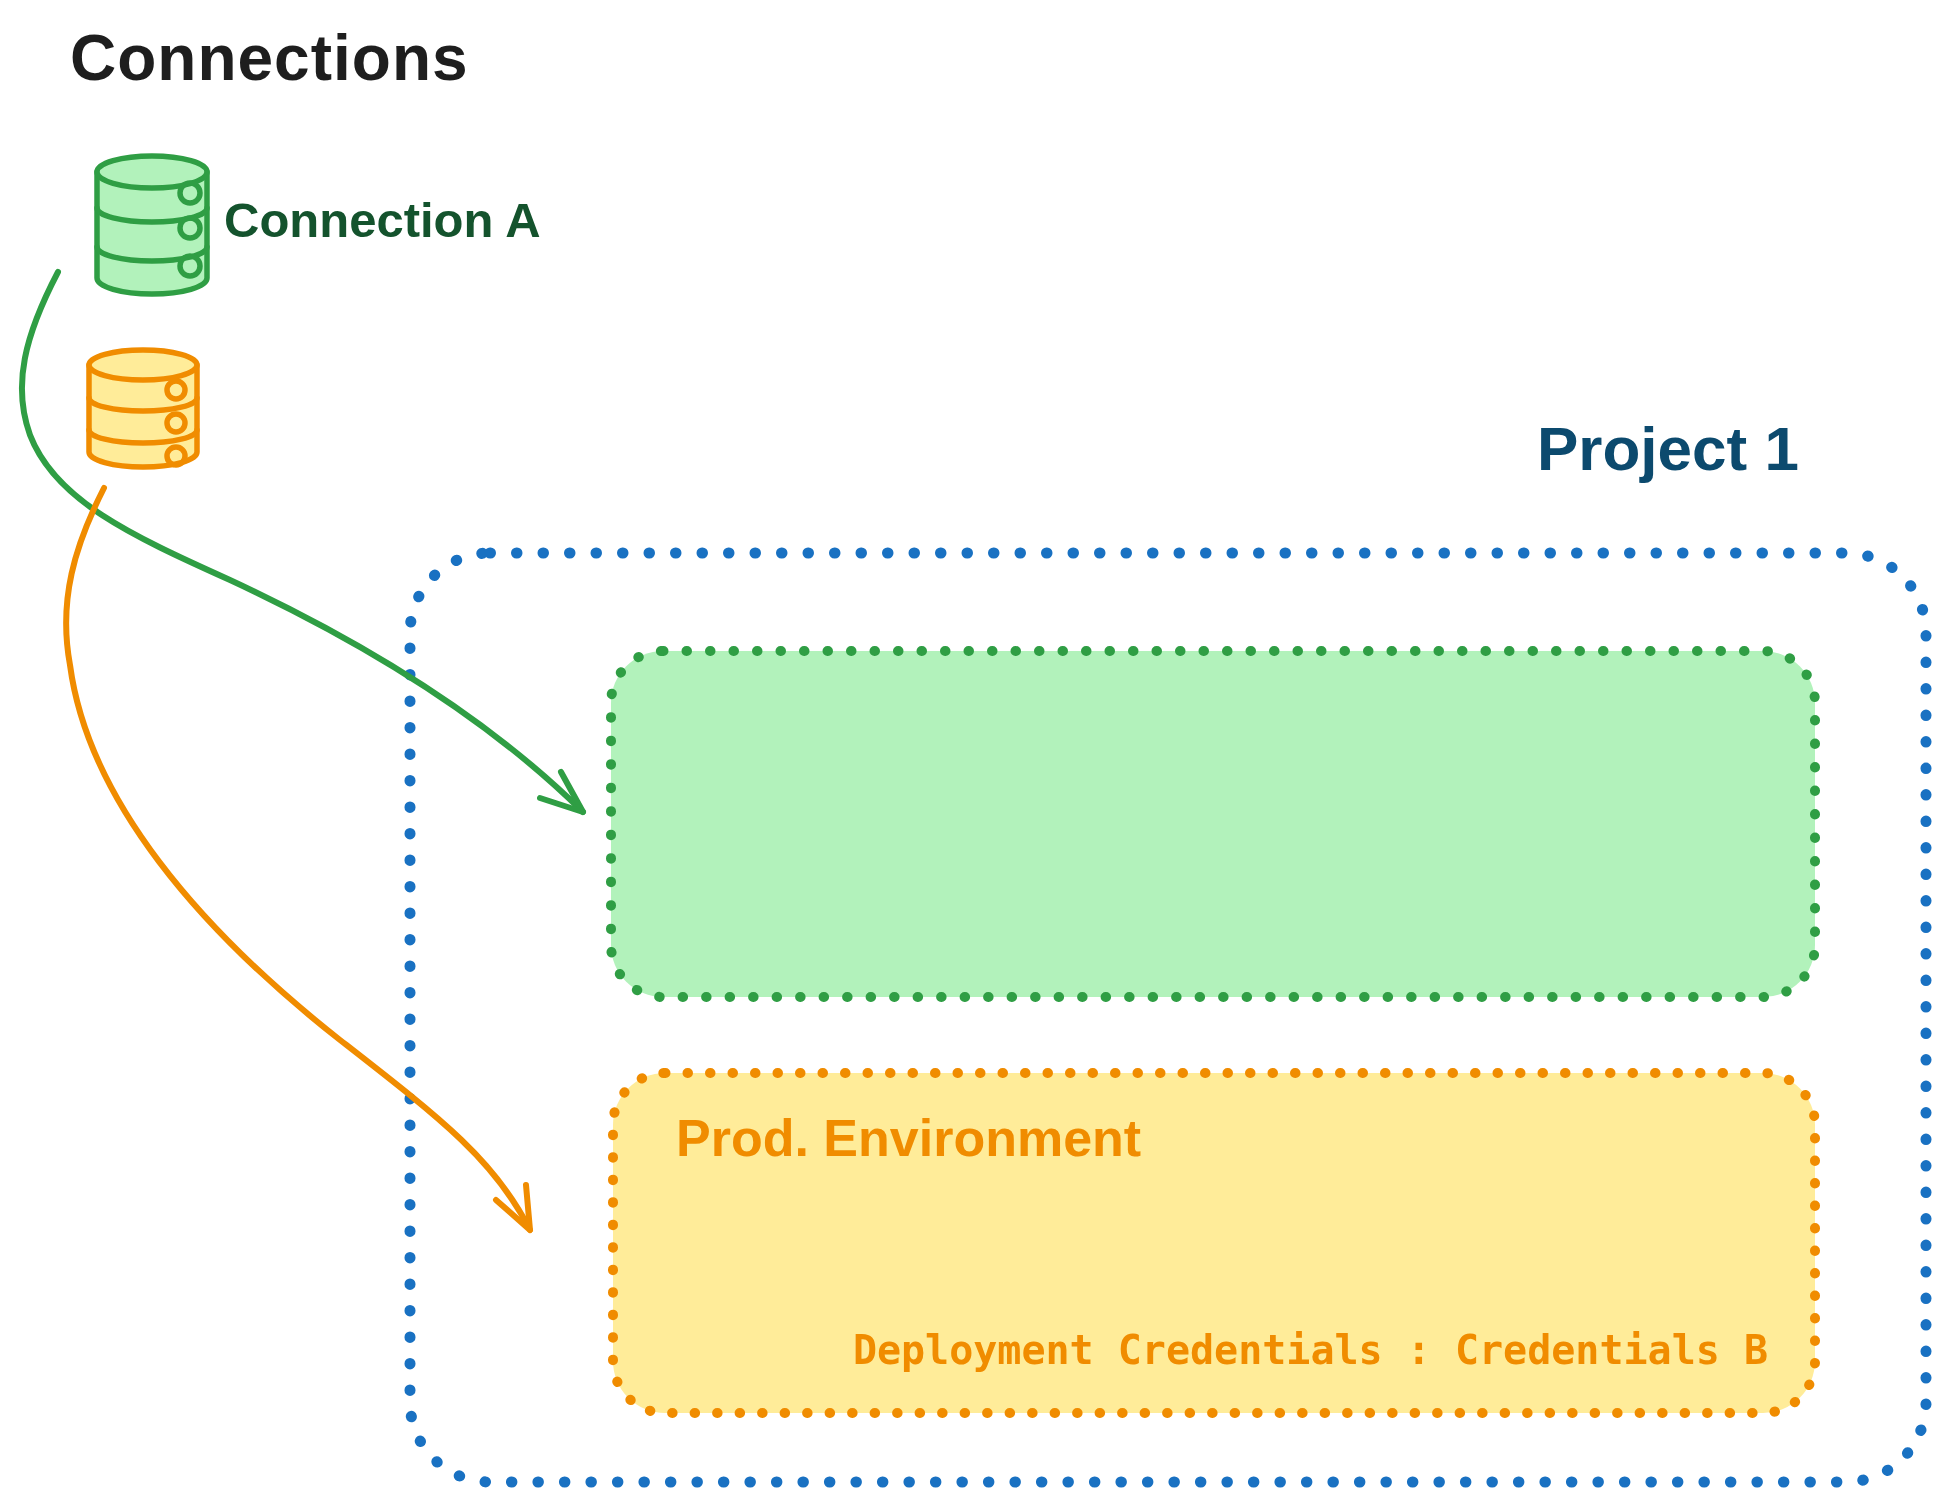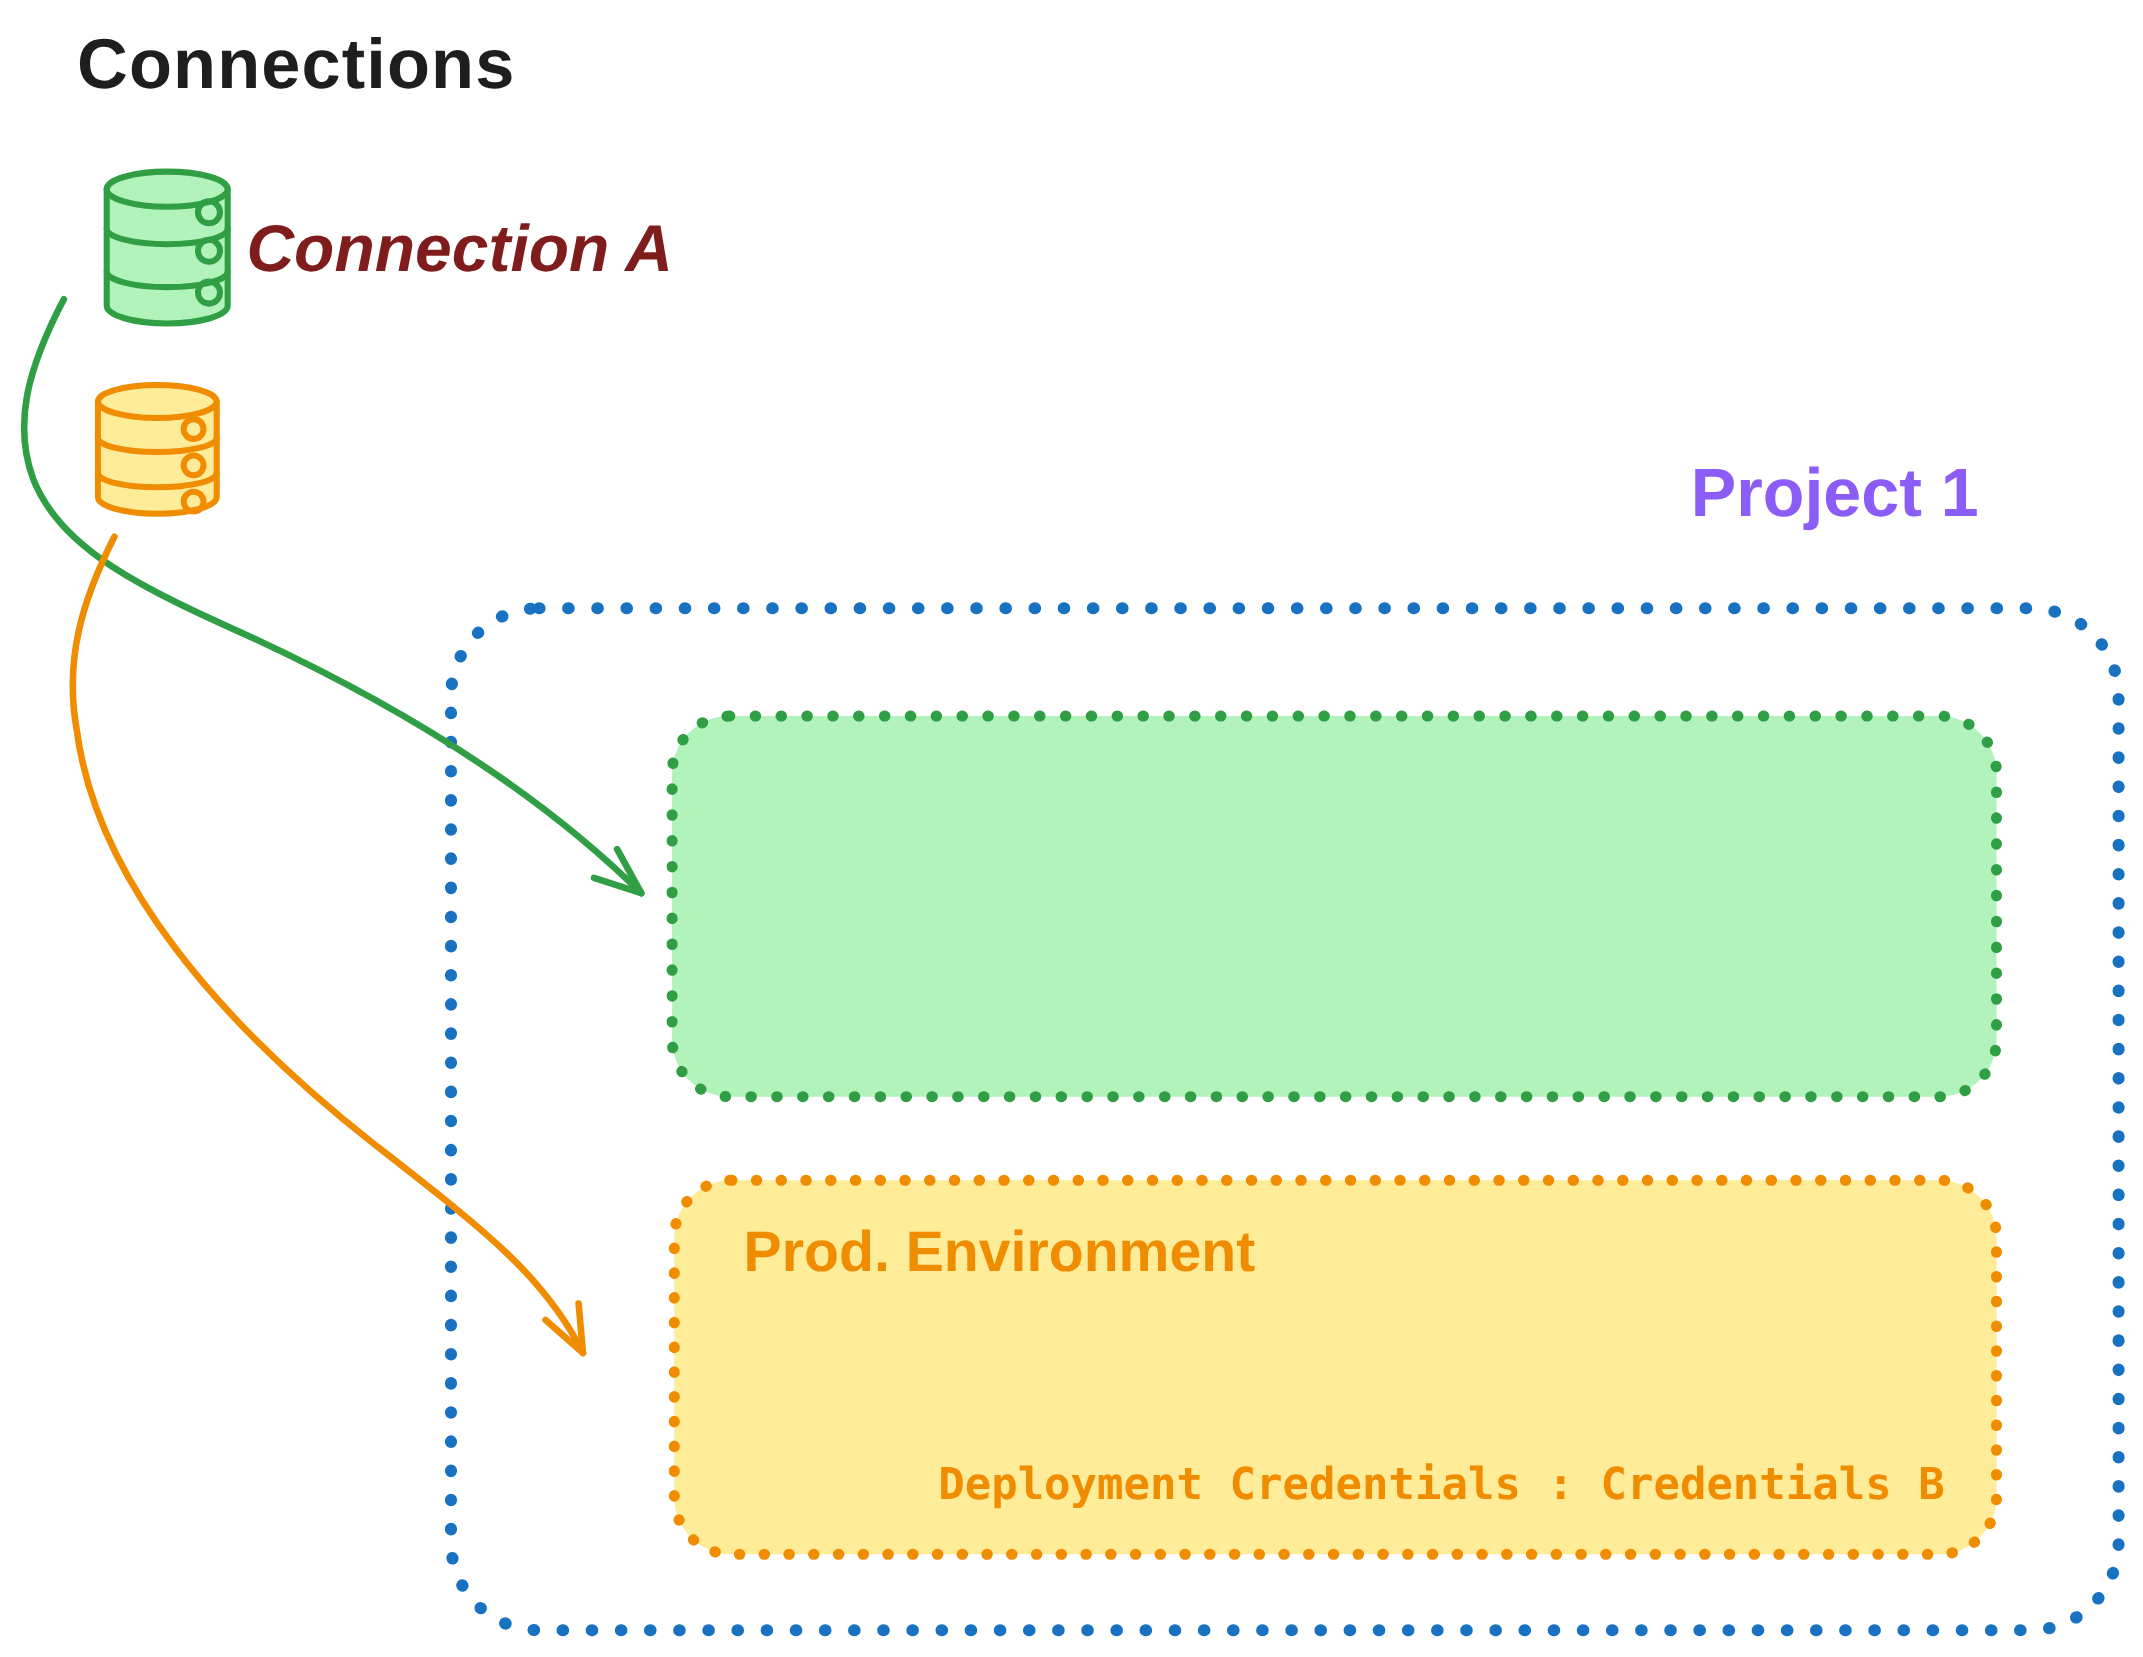--- a/index.html
+++ b/index.html
@@ -25,33 +25,32 @@
   }
   .title {
     left: 70px; top: 26px;
     font-size: 64px;
     font-weight: 700;
     letter-spacing: 1px;
     color: #1e1e1e;
   }
   .conn-a-label {
     left: 224px; top: 196px;
-    font-size: 60px; font-weight: 600;
-    color: #7f1d1d;
-    font-style: italic;
+    font-size: 49px; font-weight: 600;
+    color: #14532d;
   }
   .conn-b-label {
     left: 212px; top: 392px;
     font-size: 49px; font-weight: 600;
     color: #f08c00;
   }
   .project-label {
     left: 1537px; top: 418px;
     font-size: 62px; font-weight: 700;
-    color: #8b5cf6;
+    color: #0c4a6e;
   }
   .dev-name {
     left: 660px; top: 700px;
     font-size: 52px; font-weight: 600;
     color: #2f9e44;
   }
   .prod-name {
     left: 676px; top: 1112px;
     font-size: 52px; font-weight: 600;
     color: #f08c00;

